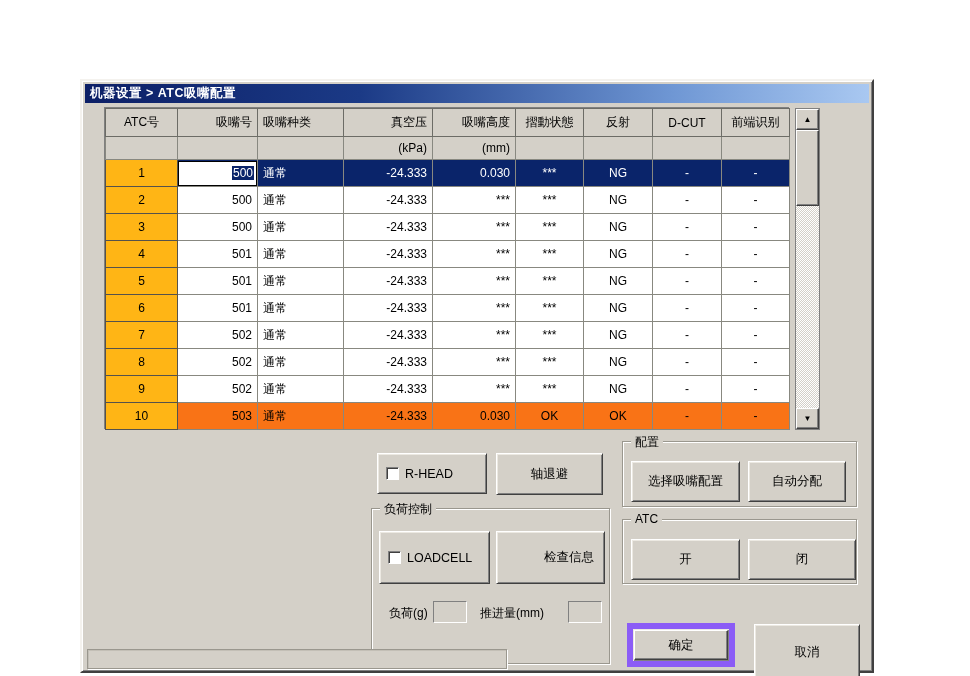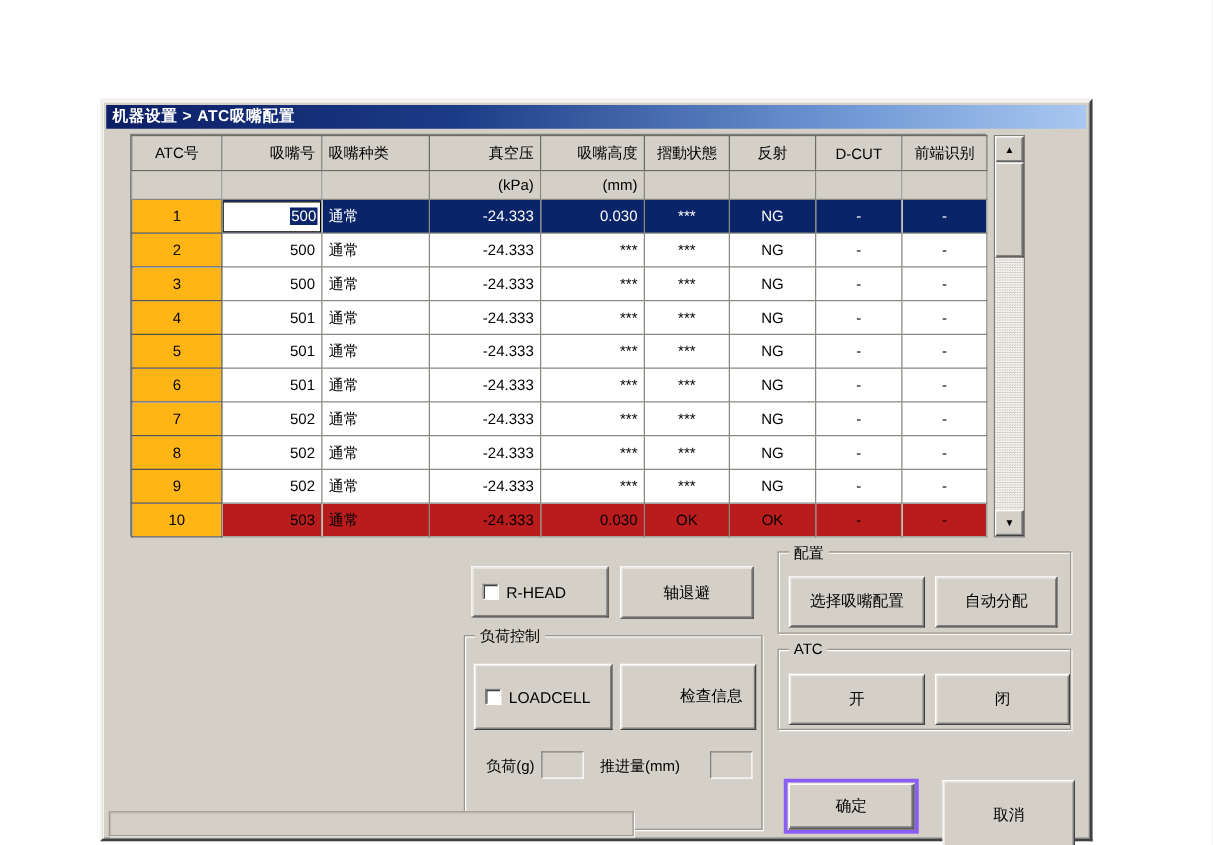--- a/index.html
+++ b/index.html
@@ -23,21 +23,21 @@
     background:#fff; border:1px solid #404040; box-shadow:-1px -1px 0 #808080; }
   table.grid th, table.grid td { border:1px solid #888880; overflow:hidden; white-space:nowrap;
     padding:0 5px; font-weight:normal; font-size:12px; }
   table.grid thead th { background:#d4d0c8; border:1px solid #6c6c66; }
   tr.hdr { height:28px; }
   tr.units { height:23px; }
   tr.datarow { height:27px; background:#fff; }
   tr.datarow td:first-child { background:#ffb515; text-align:center; border:1px solid #55524c; }
   tr.selected td { background:#0a246a; color:#fff; }
   tr.selected td:first-child { background:#ffb515; color:#000; }
-  tr.highlight td { background:#b91c1c; color:#000; }
+  tr.highlight td { background:#f97316; color:#000; }
   tr.highlight td:first-child { background:#ffb515; }
   td.unit-cell { background:#d4d0c8; border:1px solid #6c6c66; font-size:11px; }
   .edit-cell { background:#fff; border:1px solid #000; height:25px; line-height:23px;
     text-align:right; padding:0 2px; color:#000; cursor:text; }
   .edit-cell .sel { background:#0a246a; color:#fff; padding:0 1px; }
 
   
   .vscroll { position:relative; width:25px; height:322px; margin-left:5px;
     background-color:#e9e6df;
     background-image:conic-gradient(#ffffff 25%, #d4d0c8 0 50%, #ffffff 0 75%, #d4d0c8 0);
@@ -54,21 +54,21 @@
     border-right:1px solid #404040; border-bottom:1px solid #404040;
     box-shadow:inset -1px -1px 0 #808080; cursor:default; }
 
   
   .btn, .panel { position:absolute; background:#d4d0c8;
     border-top:1px solid #ffffff; border-left:1px solid #ffffff;
     border-right:1px solid #404040; border-bottom:1px solid #404040;
     box-shadow:inset 1px 1px 0 #ece9e2, inset -1px -1px 0 #808080;
     display:flex; align-items:center; justify-content:center;
     font-size:12.5px; color:#000; cursor:default; }
-  .btn-default { border:3px solid #8b5cf6; padding:1px; }
+  .btn-default { border:6px solid #8b5cf6; padding:1px; }
   .btn-default .inner { width:100%; height:100%;
     border-top:1px solid #ffffff; border-left:1px solid #ffffff;
     border-right:1px solid #404040; border-bottom:1px solid #404040;
     box-shadow:inset -1px -1px 0 #808080;
     display:flex; align-items:center; justify-content:center; }
   .panel { justify-content:flex-start; padding-left:8px; gap:6px; }
   .checkbox { width:13px; height:13px; background:#fff;
     border-top:1px solid #808080; border-left:1px solid #808080;
     border-right:1px solid #fff; border-bottom:1px solid #fff;
     box-shadow:inset 1px 1px 0 #404040; flex:0 0 auto; }

